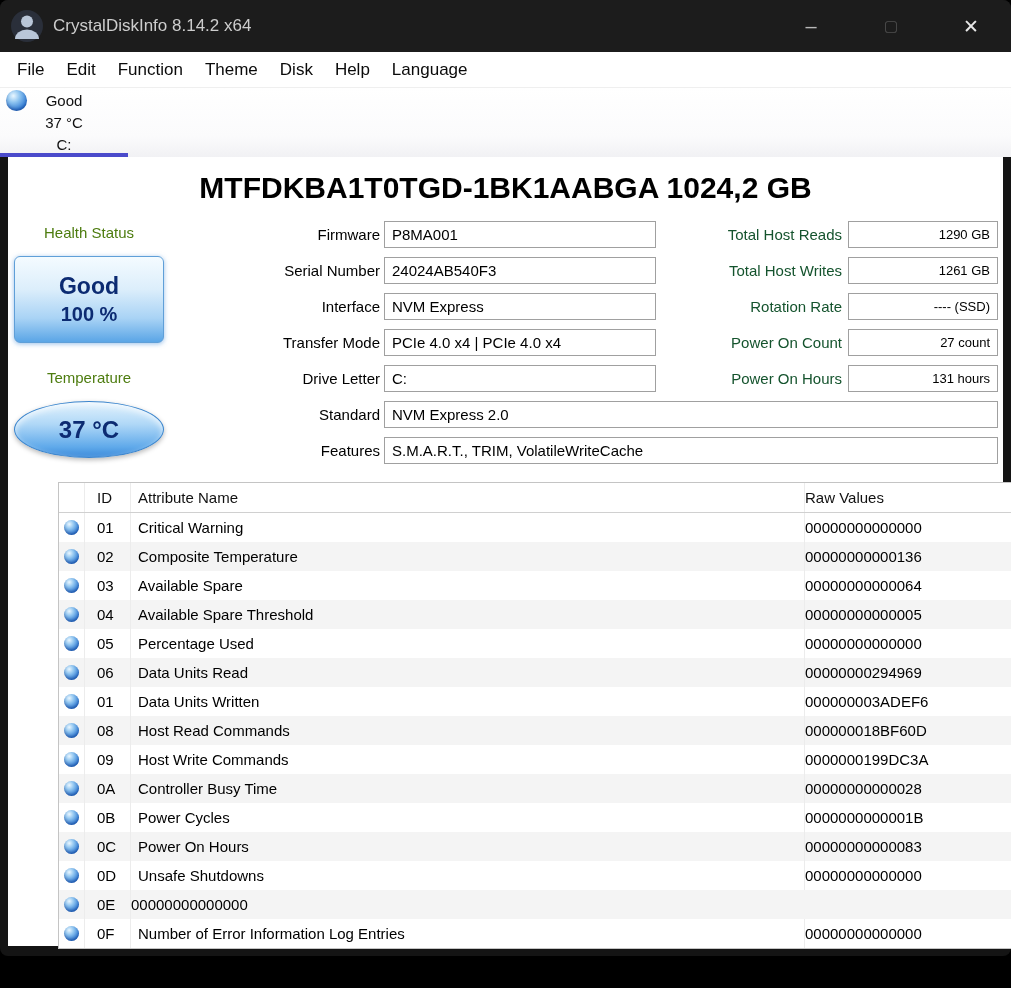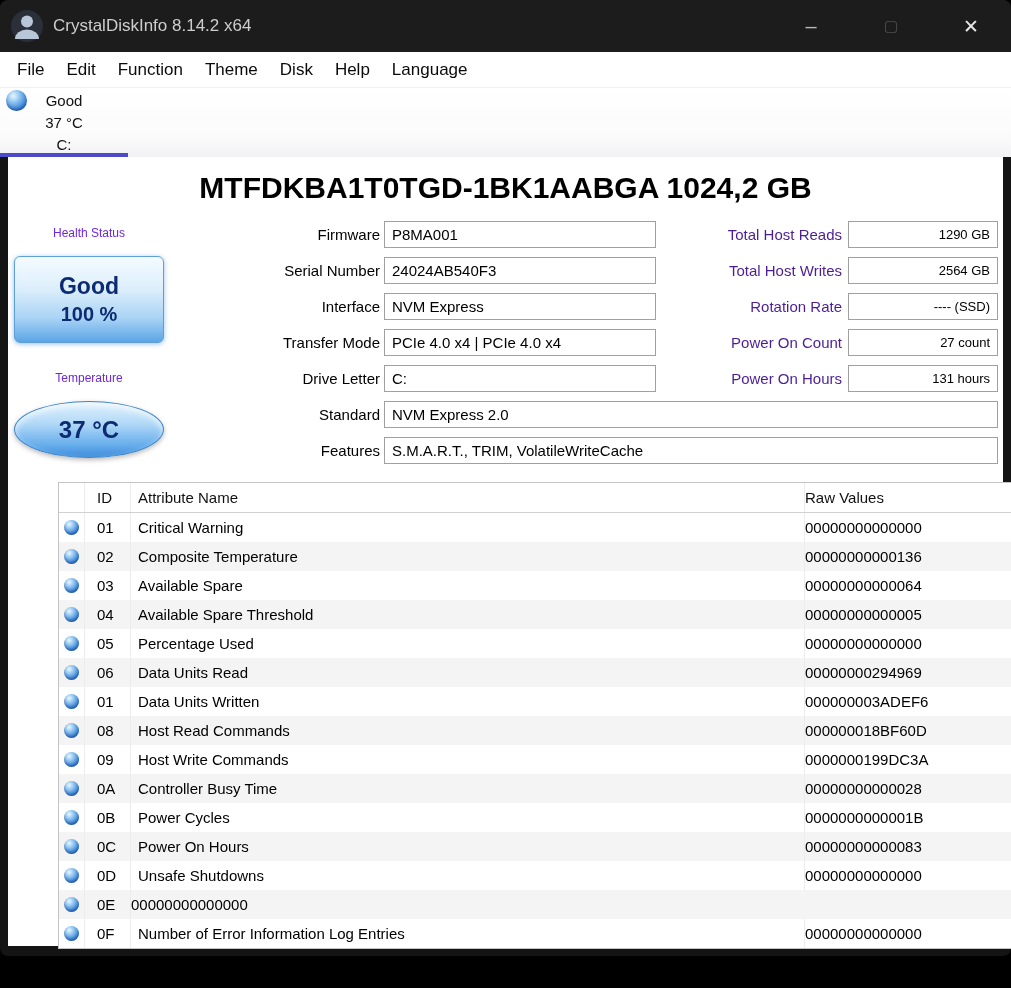--- a/index.html
+++ b/index.html
@@ -29,42 +29,42 @@
   .tab-orb { position:absolute; left:6px; top:2px; width:21px; height:21px; border-radius:50%;
              background:radial-gradient(circle at 35% 28%, #eaf7ff 0%, #8ec4f0 32%, #2f7ad4 72%, #1256a8 100%);
              box-shadow:inset 0 -2px 3px rgba(0,0,60,.25); }
   .tab-text { position:absolute; left:0; top:2px; width:128px; text-align:center; font-size:15px; color:#111; line-height:22px; }
 
   
   .main { position:absolute; left:8px; right:8px; top:157px; bottom:10px; background:#ffffff; }
 
   .model-title { position:absolute; top:14px; left:0; width:100%; text-align:center; font-size:30px; font-weight:bold; color:#000; }
 
-  .side-label { position:absolute; left:6px; width:150px; text-align:center; font-size:12px; color:#6d28d9; line-height:20px; }
+  .side-label { position:absolute; left:6px; width:150px; text-align:center; font-size:15px; color:#4d7c0f; line-height:20px; }
 
   .health-button { position:absolute; left:6px; top:99px; width:150px; height:87px; border-radius:6px;
                    border:1px solid #5f9fd8;
                    background:linear-gradient(180deg,#f4fbff 0%,#dceefb 38%,#a9d3f5 72%,#5aa5e6 100%);
                    box-shadow:0 1px 5px rgba(70,140,215,.55);
                    display:flex; flex-direction:column; align-items:center; justify-content:center; gap:3px; }
   .health-status { font-size:23px; font-weight:bold; color:#0c2b72; }
   .health-percent { font-size:20px; font-weight:bold; color:#0c2b72; }
 
   .temp-oval { position:absolute; left:6px; top:244px; width:150px; height:57px; border-radius:50%;
                border:1px solid #3c85cc;
                background:linear-gradient(180deg,#e2f2fd 0%,#b0d8f7 40%,#5fa9ea 82%,#3c8ada 100%);
                box-shadow:0 2px 5px rgba(0,0,0,.28), inset 0 3px 6px rgba(255,255,255,.7);
                display:flex; align-items:center; justify-content:center; }
   .temp-value { font-size:24px; font-weight:bold; color:#0c2b72; }
 
   .mid-label  { position:absolute; left:160px; width:212px; text-align:right; font-size:15px; color:#000; line-height:27px; }
   .mid-box    { position:absolute; left:376px; width:272px; height:27px; border:1px solid #a0a0a0; background:#fff;
                 font-size:15px; color:#000; line-height:25px; padding:0 7px; white-space:nowrap; overflow:hidden; }
   .mid-box.wide { width:614px; }
-  .right-label{ position:absolute; left:650px; width:184px; text-align:right; font-size:15px; color:#4c1d95; line-height:27px; }
+  .right-label{ position:absolute; left:650px; width:184px; text-align:right; font-size:15px; color:#14532d; line-height:27px; }
   .right-box  { position:absolute; left:840px; width:150px; height:27px; border:1px solid #a0a0a0; background:#fff;
                 font-size:13px; color:#000; line-height:25px; padding:0 7px; text-align:right; white-space:nowrap; }
 
   
   .smart-table { position:absolute; left:6px; top:325px; width:983px; border:1px solid #c4c4c4; background:#fff;margin-left:44px; }
   .smart-header { display:flex; height:30px; border-bottom:1px solid #d0d0d0; background:#fff; font-size:15px; color:#111; }
   .smart-header .cell { line-height:29px; }
   .smart-row { display:flex; height:29px; font-size:15px; color:#000; }
   .smart-row .cell { line-height:29px; }
   .smart-body .smart-row:nth-child(even) { background:#f4f4f4; }
@@ -145,21 +145,21 @@
     <div class="mid-label" style="top:208px">Drive Letter</div>
     <div class="mid-box" style="top:208px">C:</div>
     <div class="mid-label" style="top:244px">Standard</div>
     <div class="mid-box wide" style="top:244px">NVM Express 2.0</div>
     <div class="mid-label" style="top:280px">Features</div>
     <div class="mid-box wide" style="top:280px">S.M.A.R.T., TRIM, VolatileWriteCache</div>
 
     <div class="right-label" style="top:64px">Total Host Reads</div>
     <div class="right-box" style="top:64px">1290 GB</div>
     <div class="right-label" style="top:100px">Total Host Writes</div>
-    <div class="right-box" style="top:100px">2564 GB</div>
+    <div class="right-box" style="top:100px">1261 GB</div>
     <div class="right-label" style="top:136px">Rotation Rate</div>
     <div class="right-box" style="top:136px">---- (SSD)</div>
     <div class="right-label" style="top:172px">Power On Count</div>
     <div class="right-box" style="top:172px">27 count</div>
     <div class="right-label" style="top:208px">Power On Hours</div>
     <div class="right-box" style="top:208px">131 hours</div>
 
     <div class="smart-table">
       <div class="smart-header">
         <span class="cell orb-cell"></span>

